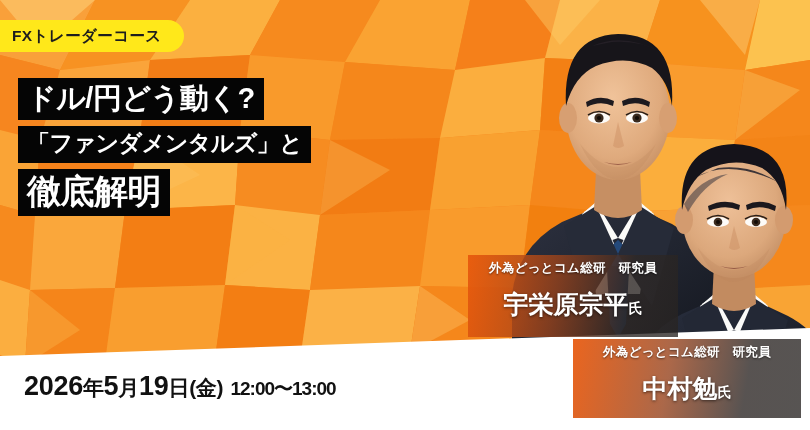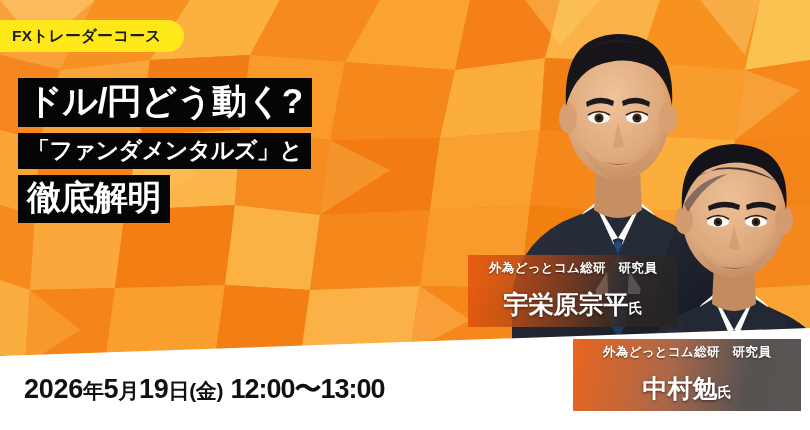--- a/index.html
+++ b/index.html
@@ -43,38 +43,38 @@
     background:#050505;
     color:#ffffff;
     font-weight:bold;
     font-size:36px;
     line-height:1.05;
     padding:5px 9px 7px 9px;
     margin-bottom:6px;
     letter-spacing:-0.5px;
     white-space:nowrap;
   }
-  .hl-line.l1{font-size:35px;}
+  .hl-line.l1{font-size:29px;}
   .hl-line.l2,.hl-line.l3{font-size:23px;}
   .hl-line.l4{font-size:34px;}
 
   
   #event-date{
     position:absolute;left:24px;top:371px;z-index:7;
     color:#111;font-weight:bold;font-size:27px;
     letter-spacing:-0.3px;white-space:nowrap;
   }
   #event-date .sm{font-size:21px;}
-  #event-date .tm{font-size:27px;letter-spacing:-1px;}
+  #event-date .tm{font-size:19px;letter-spacing:-1px;}
 
   
   .plate{
     position:absolute;z-index:5;
     color:#fff;text-align:center;
-    padding:6px 14px 9px 14px;
+    padding:6px 14px 19px 14px;
     box-sizing:border-box;
     background:linear-gradient(100deg,
        rgba(232,88,12,.92) 0%,
        rgba(150,66,28,.80) 42%,
        rgba(46,40,38,.80) 75%,
        rgba(40,36,34,.78) 100%);
   }
   .plate .org{font-size:12.5px;font-weight:bold;letter-spacing:.3px;line-height:1.2;
     text-shadow:0 1px 2px rgba(0,0,0,.55);}
   .plate .nm{font-size:25px;font-weight:bold;line-height:1.12;margin-top:14px;

